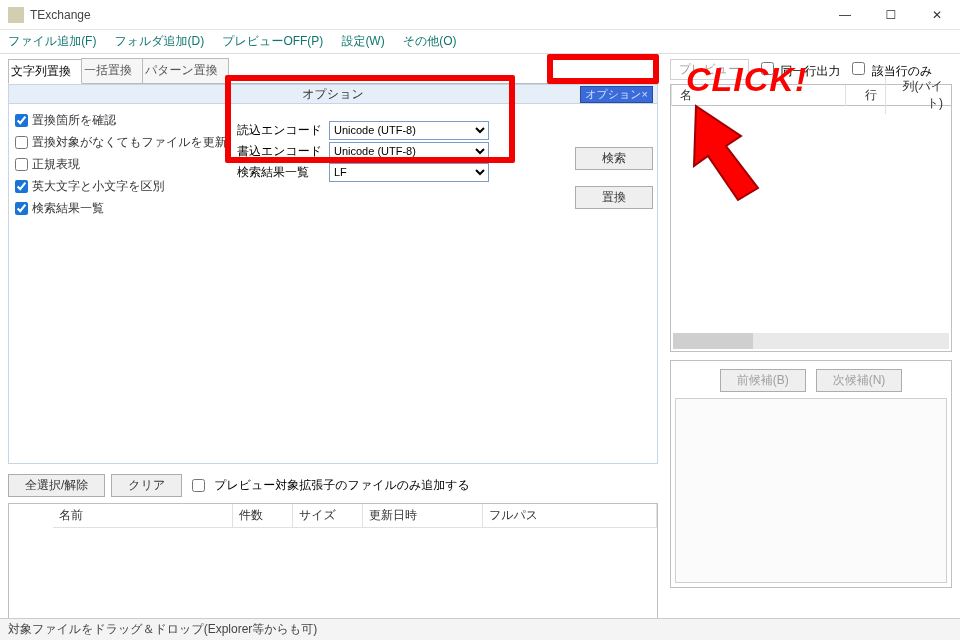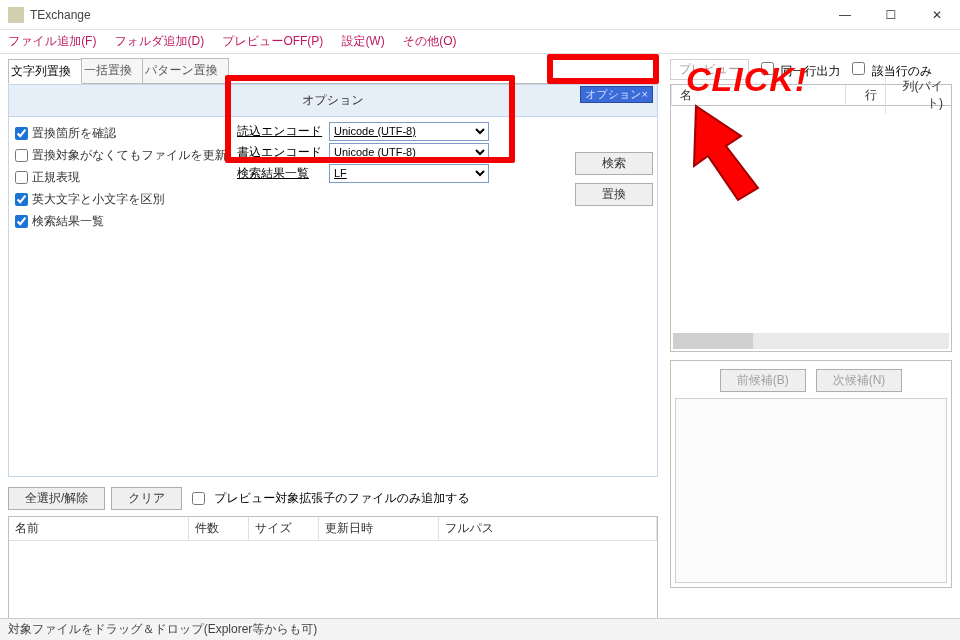--- a/index.html
+++ b/index.html
@@ -1,61 +1,61 @@
 <!DOCTYPE html>
 <html><head>
 <meta charset="utf-8">
 <style>
   * { box-sizing: border-box; font-family: "MS PGothic", "Yu Gothic", sans-serif; font-size: 12px; }
   body { margin: 0; background: #fff; width: 960px; height: 640px; position: relative; overflow: hidden; }
   .titlebar { height: 30px; background: #fff; display: flex; align-items: center; border-bottom: 1px solid #e5e5e5; }
   .titlebar .icon { width: 16px; height: 16px; margin: 0 6px 0 8px; background: #d0d0b0; display:inline-block; }
   .titlebar .title { flex: 1; color: #444; }
   .winbtn { width: 46px; height: 30px; display:flex; align-items:center; justify-content:center; color:#333; }
-  .menubar { height: 24px; display:flex; align-items:center; padding: 0 8px; gap: 18px; border-bottom:1px solid #ddd; color:#be185d;}
+  .menubar { height: 24px; display:flex; align-items:center; padding: 0 8px; gap: 18px; border-bottom:1px solid #ddd; color:#0f766e;}
   .menubar span { cursor: default; }
   .content { position: absolute; top:54px; left:0; right:0; bottom:22px; }
   .leftpane { position:absolute; left:8px; top:4px; width:650px; bottom:0; }
   .rightpane { position:absolute; right:8px; top:4px; width:282px; bottom:0; }
   .tabs { display:flex; border-bottom:1px solid #bbb; }
   .tab { padding:3px 10px 3px 2px; border:1px solid #bbb; border-bottom:none; margin-right:-1px; background:#f6f6f6; color:#555;}
   .tab.active { background:#fff; border-bottom:1px solid #fff; position:relative; top:1px; color:#000;}
-  .optbar { background:#e6eef7; height:33px; display:flex; align-items:center; position:relative; border:1px solid #c7d5e8;}
+  .optbar { background:#e6eef7; height:20px; display:flex; align-items:center; position:relative; border:1px solid #c7d5e8;}
   .optbar .lbl { position:absolute; left:50%; transform:translateX(-50%); color:#333;}
   .optclose { position:absolute; right:4px; top:1px; font-size:11px; background:#3a6bd8; color:#cfe0ff; border:1px solid #2a4aa0; padding:0px 4px; }
   .mainform { border:1px solid #c7d5e8; border-top:none; padding:6px 6px 6px 6px; height:360px; position:relative; background:#fff; }
   .chkrow { display:flex; align-items:center; height:20px; margin-bottom:2px; color:#333;}
   .chkrow input[type=checkbox]{ margin:0 4px 0 0; accent-color:#1a74d8;}
-  .encodegrid { position:absolute; left:228px; top:4px;text-decoration:underline; }
+  .encodegrid { position:absolute; left:228px; top:16px; }
   .encodegrid .row { display:flex; align-items:center; height:20px; margin-bottom:1px;}
   .encodegrid .lab { width:92px; color:#000;}
   select.enc { width:160px; height:19px; border:1px solid #7a9cc6; background:#fff; font-size:11px;}
   .highlight-red1 { position:absolute; border:6px solid #f40000; border-radius:2px; }
   .hl1 { left:225px; top:75px; width:290px; height:88px; z-index:5; pointer-events:none;}
   .hl2 { left:547px; top:54px; width:112px; height:30px; z-index:6; }
   .numinput { width:40px; height:18px; border:1px solid #a0a0a0; text-align:right; margin:0 4px;}
   .ctrlrow { margin-top:10px; display:flex; align-items:center; gap:6px; }
   button.std { border:1px solid #adadad; background:#efefef; padding:2px 16px; color:#333;}
   button.std:disabled{ color:#a0a0a0; }
   .filelist { margin-top:6px; border:1px solid #c0c0c0; height:116px;}
-  .flhead { display:flex; background:#fff; border-bottom:1px solid #e0e0e0;}
+  .flhead { display:flex; background:#fff; border-bottom:1px solid #e0e0e0;margin-left:44px;}
   .flhead div { padding:3px 6px; border-right:1px solid #e0e0e0; color:#333;}
   .statusbar { position:absolute; left:0; right:0; bottom:0; height:22px; border-top:1px solid #ccc; padding:2px 8px; color:#444; background:#f4f4f4;}
   .rightrow1 { display:flex; align-items:center; gap:8px; height:22px;}
   .rightlbl { color:#a0a0a0; border:1px solid #d0d0d0; padding:1px 8px;}
   .rtop { border:1px solid #c0c0c0; margin-top:4px; height:22px; display:flex; align-items:center;}
   .rtop .hdrcell{ padding:2px 8px; border-left:1px solid #e0e0e0; color:#333;}
   .rarea1 { border:1px solid #c0c0c0; border-top:none; height:246px; position:relative;}
   .hscroll { position:absolute; left:2px; right:2px; bottom:2px; height:16px; background:#e9e9e9; }
   .hscroll .thumb { position:absolute; left:0; top:0; width:80px; height:16px; background:#cfcfcf;}
   .rarea2 { margin-top:8px; border:1px solid #c0c0c0; padding:4px; }
   .rarea2 .btnrow { display:flex; gap:10px; justify-content:center; padding:4px 0 6px 0;}
   .rarea2 .inner { height:185px; border:1px solid #d0d0d0; background:#fbfbfb;}
   .sidebtns { position:absolute; right:-1px; top:27px; width:88px;}
-  .sidebtns button { display:block; width:78px; margin:8px auto 6px auto;}
+  .sidebtns button { display:block; width:78px; margin:16px auto 6px auto;}
   .annot-click { position:absolute; left:686px; top:60px; font-family: Impact, "Arial Black", sans-serif; font-size:34px; font-weight:900; color:#fd0000; letter-spacing:1px; font-style:italic; z-index:10;}
   .annot-arrow { position:absolute; left:686px; top:96px; z-index:10;}
 </style>
 </head>
 <body>
 
 <div class="titlebar">
   <span class="icon"></span>
   <span class="title">TExchange</span>
   <div class="winbtn">—</div>

